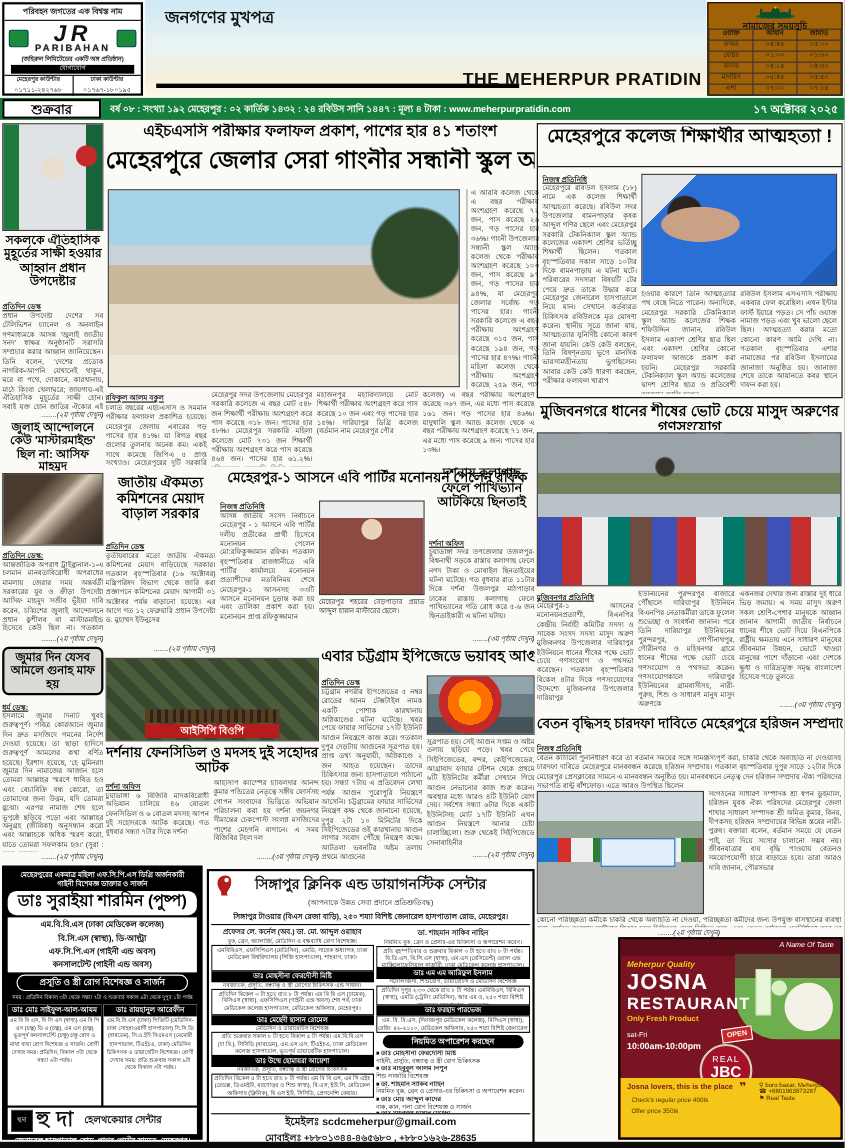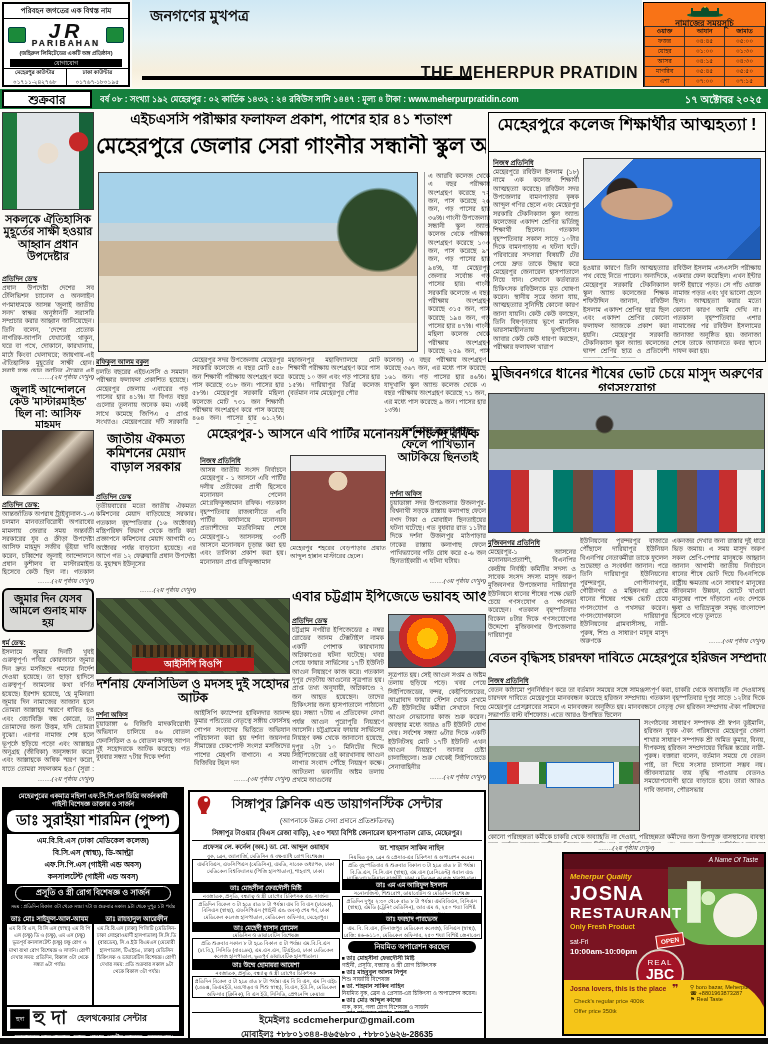--- a/index.html
+++ b/index.html
@@ -56,21 +56,21 @@
       </div>
     </div>
   </div>
 
   <div class="abs mast-center" style="left:132px;top:0;width:510px;height:88px;">
     <div class="abs" style="left:18px;top:4px;font-size:15px;font-weight:bold;">জনগণের মুখপত্র</div>
     <div class="abs rule" style="left:10px;top:76px;width:330px;height:4px;"></div>
     <div class="abs" style="right:4px;top:64px;font-size:16px;font-weight:bold;letter-spacing:0.5px;">THE MEHERPUR PRATIDIN</div>
   </div>
 
-  <div class="abs box" style="left:643px;top:2px;width:123px;height:85px;border:1.5px solid #000;background:#f97316;">
+  <div class="abs box" style="left:643px;top:2px;width:123px;height:85px;border:1.5px solid #000;background:#a16207;">
     <div style="text-align:center;position:relative;height:22px;">
       <svg width="40" height="13" viewBox="0 0 40 13" style="display:block;margin:1px auto 0;">
         <ellipse cx="20" cy="11" rx="18" ry="2.5" fill="#17633a"></ellipse>
         <circle cx="20" cy="7" r="4" fill="#0d4f2c"></circle>
         <rect x="8" y="7" width="24" height="5" fill="#0d4f2c"></rect>
         <rect x="6" y="4" width="2" height="8" fill="#0d4f2c"></rect>
         <rect x="32" y="4" width="2" height="8" fill="#0d4f2c"></rect>
         <circle cx="20" cy="3" r="1" fill="#e8b923"></circle>
       </svg>
       <div style="font-size:8.2px;font-weight:bold;">নামাজের সময়সূচি</div>

